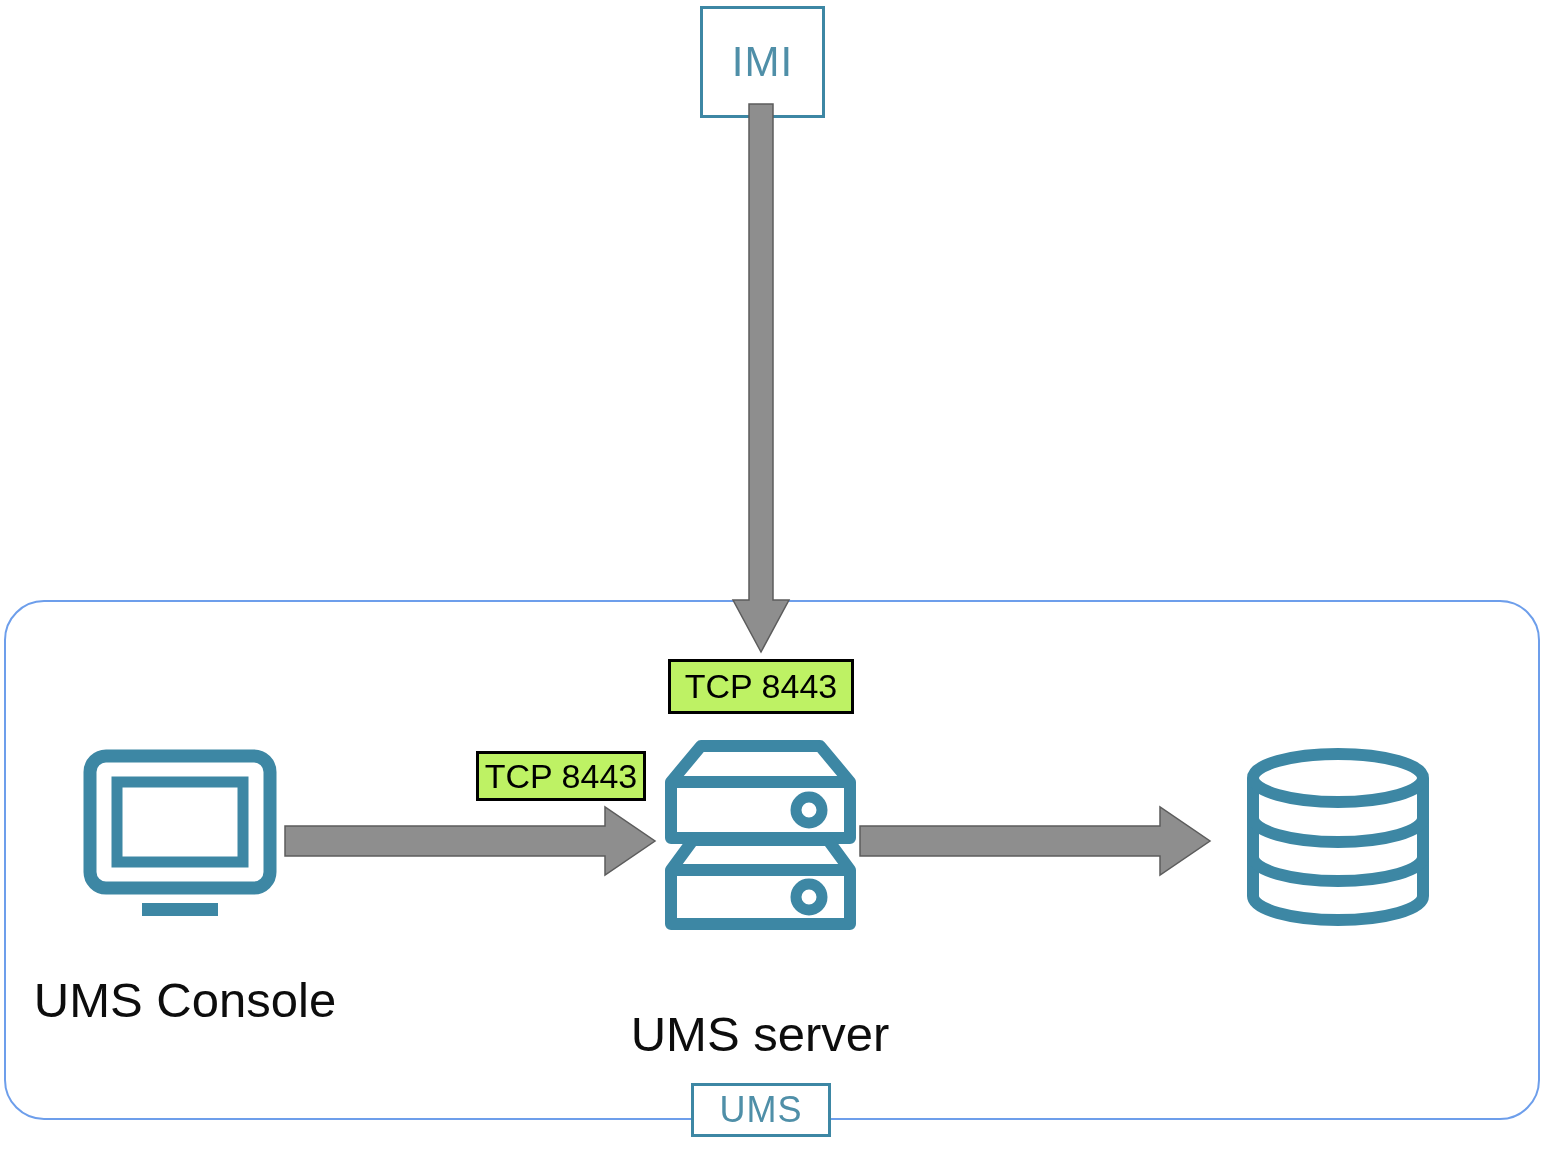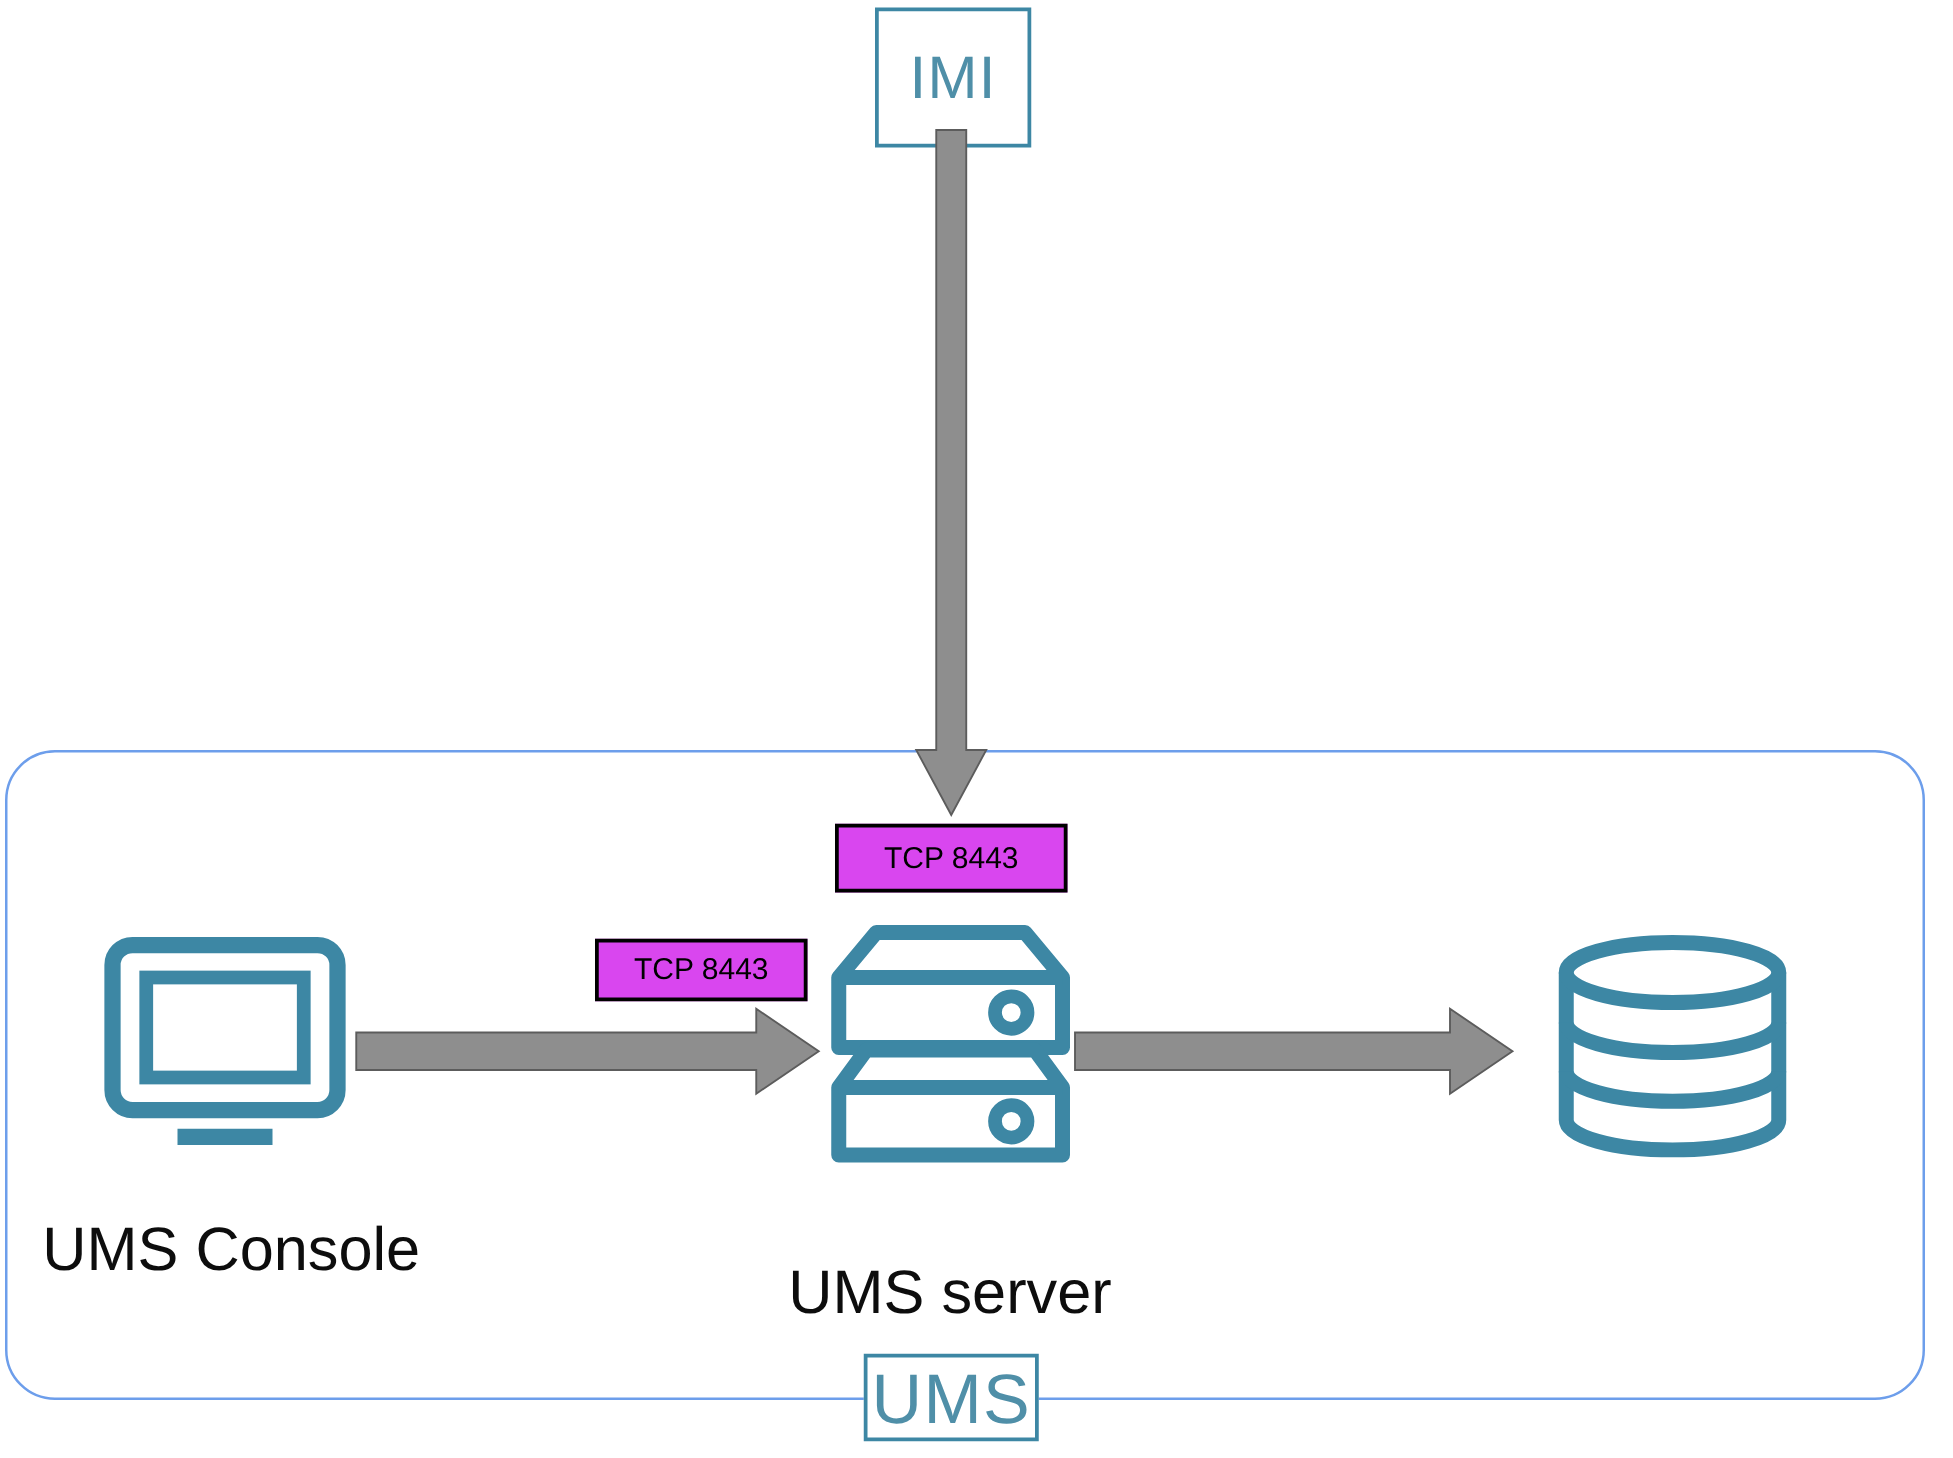--- a/index.html
+++ b/index.html
@@ -30,74 +30,74 @@
     box-sizing: border-box;
     background: transparent;
   }
 
   
   .zone-label {
     position: absolute;
     left: 691px;
     top: 1083px;
     width: 140px;
-    height: 70px;
+    height: 54px;
     border: 3px solid #3d87a4;
     background: #ffffff;
     box-sizing: border-box;
     display: flex;
     align-items: center;
     justify-content: center;
     color: #4f8fa8;
-    font-size: 56px;
+    font-size: 36px;
     letter-spacing: 1px;
     font-family: "Liberation Sans", sans-serif;
   }
 
   
   .imi-box {
     position: absolute;
     left: 700px;
     top: 6px;
     width: 125px;
     height: 112px;
     border: 3px solid #3d87a4;
     background: #ffffff;
     box-sizing: border-box;
     display: flex;
     align-items: center;
     justify-content: center;
     color: #4f8fa8;
-    font-size: 48px;
+    font-size: 42px;
     letter-spacing: 1px;
     font-family: "Liberation Sans", sans-serif;
   }
 
   
   .arrow-svg {
     position: absolute;
     overflow: visible;
   }
   .arrow-shape {
     fill: #8e8e8e;
     stroke: #5c5c5c;
     stroke-width: 1.5;
   }
 
   
   .port-label {
     position: absolute;
     border: 3px solid #000000;
-    background: #d946ef;
+    background: #bef264;
     box-sizing: border-box;
     display: flex;
     align-items: center;
     justify-content: center;
     color: #000000;
-    font-size: 24px;
+    font-size: 34px;
     font-family: "Liberation Sans", sans-serif;
     white-space: nowrap;
   }
   #port-top    { left: 668px;  top: 659px; width: 186px; height: 55px; }
   #port-left   { left: 476px;  top: 751px; width: 170px; height: 50px; }
   #port-right  { left: 978px;  top: 751px; width: 222px; height: 50px; }
 
   
   .node-icon {
     position: absolute;

